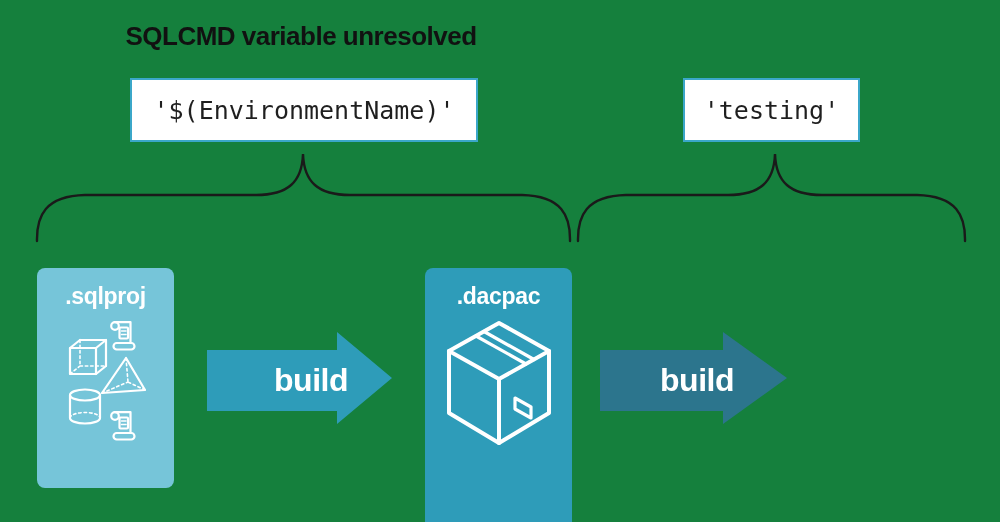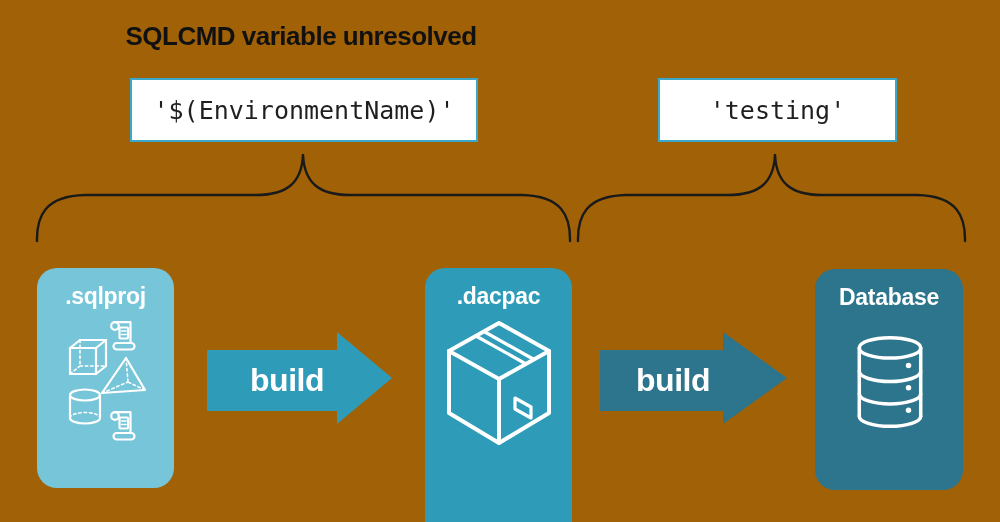--- a/index.html
+++ b/index.html
@@ -1,53 +1,53 @@
 <!DOCTYPE html>
 <html><head>
 <meta charset="utf-8">
 <style>
   html,body{margin:0;padding:0;background:#ffffff;}
   .canvas{
-    position:relative;width:1000px;height:522px;background:#a16207;overflow:hidden;
+    position:relative;width:1000px;height:522px;background:#15803d;overflow:hidden;
     font-family:"Liberation Sans",sans-serif;
   }
   .heading{
     position:absolute;top:20px;height:32px;line-height:32px;text-align:center;
     font-size:26px;font-weight:bold;color:#111111;letter-spacing:-0.5px;
   }
   .heading.left{left:70px;width:462px;}
   .heading.right{left:575px;width:400px;}
   .codebox{
     position:absolute;top:78px;height:64px;background:#ffffff;border:2px solid #3BA7C9;
     display:flex;align-items:center;justify-content:center;box-sizing:border-box;
   }
   .codebox.left{left:130px;width:348px;}
-  .codebox.right{left:658px;width:239px;}
+  .codebox.right{left:683px;width:177px;}
   .codebox .code{
     font-family:"DejaVu Sans Mono","Liberation Mono",monospace;
     font-size:25px;color:#1f1f1f;white-space:pre;
   }
   .overlay{position:absolute;left:0;top:0;width:1000px;height:522px;}
   .card{
-    position:absolute;border-radius:20px;box-sizing:border-box;
+    position:absolute;border-radius:8px;box-sizing:border-box;
   }
   .card.sqlproj{left:37px;top:268px;width:137px;height:220px;background:#76C5D9;}
   .card.dacpac{left:425px;top:268px;width:147px;height:284px;background:#2E9CB9;}
   .card.database{left:815px;top:269px;width:148px;height:221px;background:#2C758D;}
   .card-label{
     margin-top:15px;text-align:center;font-size:23px;font-weight:bold;color:#ffffff;
     letter-spacing:-0.3px;
   }
   .card-icon{position:absolute;}
   .icon-sqlproj{left:27px;top:48px;width:90px;height:130px;}
   .icon-dacpac{left:19px;top:51px;width:110px;height:128px;}
   .icon-database{left:36px;top:65px;width:78px;height:96px;}
   .arrow-label{
     position:absolute;top:350px;height:61px;display:flex;align-items:center;justify-content:center;
-    font-size:32px;font-weight:bold;color:#ffffff;letter-spacing:-0.5px;
+    font-size:32px;font-weight:bold;color:#ffffff;letter-spacing:-0.5px;padding-left:24px;
   }
   .arrow-label.build{left:207px;width:160px;}
   .arrow-label.deploy{left:597px;width:152px;}
 </style>
 </head>
 <body>
 
 <div class="canvas">
 
   <div class="heading left">SQLCMD variable unresolved</div>
@@ -114,27 +114,14 @@
     <div class="card-label">.dacpac</div>
     <svg class="card-icon icon-dacpac" viewBox="0 0 110 128" xmlns="http://www.w3.org/2000/svg" fill="none" stroke="#ffffff" stroke-width="4" stroke-linecap="round" stroke-linejoin="round">
       <path d="M55,4 L105,32 L55,60 L5,32 Z"></path>
       <path d="M5,32 V94 L55,124 L105,94 V32"></path>
       <path d="M55,60 V124"></path>
       <path d="M32,17 L82,45 M40,12.5 L90,40.5" stroke-width="3.2"></path>
       <path d="M71,79 L87,88 V99 L71,90 Z" stroke-width="3.2"></path>
     </svg>
   </div>
 
-  <div class="card database">
-    <div class="card-label">Database</div>
-    <svg class="card-icon icon-database" viewBox="0 0 80 96" xmlns="http://www.w3.org/2000/svg" fill="none" stroke="#ffffff" stroke-width="3.6" stroke-linecap="round">
-      <ellipse cx="40" cy="13" rx="31.5" ry="10.5"></ellipse>
-      <path d="M8.5,13 V83 M71.5,13 V83"></path>
-      <path d="M8.5,83 A31.5,10.5 0 0 0 71.5,83"></path>
-      <path d="M8.5,37 A31.5,10.5 0 0 0 71.5,37"></path>
-      <path d="M8.5,60 A31.5,10.5 0 0 0 71.5,60"></path>
-      <circle cx="59" cy="31" r="2.8" fill="#ffffff" stroke="none"></circle>
-      <circle cx="59" cy="54" r="2.8" fill="#ffffff" stroke="none"></circle>
-      <circle cx="59" cy="77" r="2.8" fill="#ffffff" stroke="none"></circle>
-    </svg>
-  </div>
 
 </div>
 
 </body></html>

